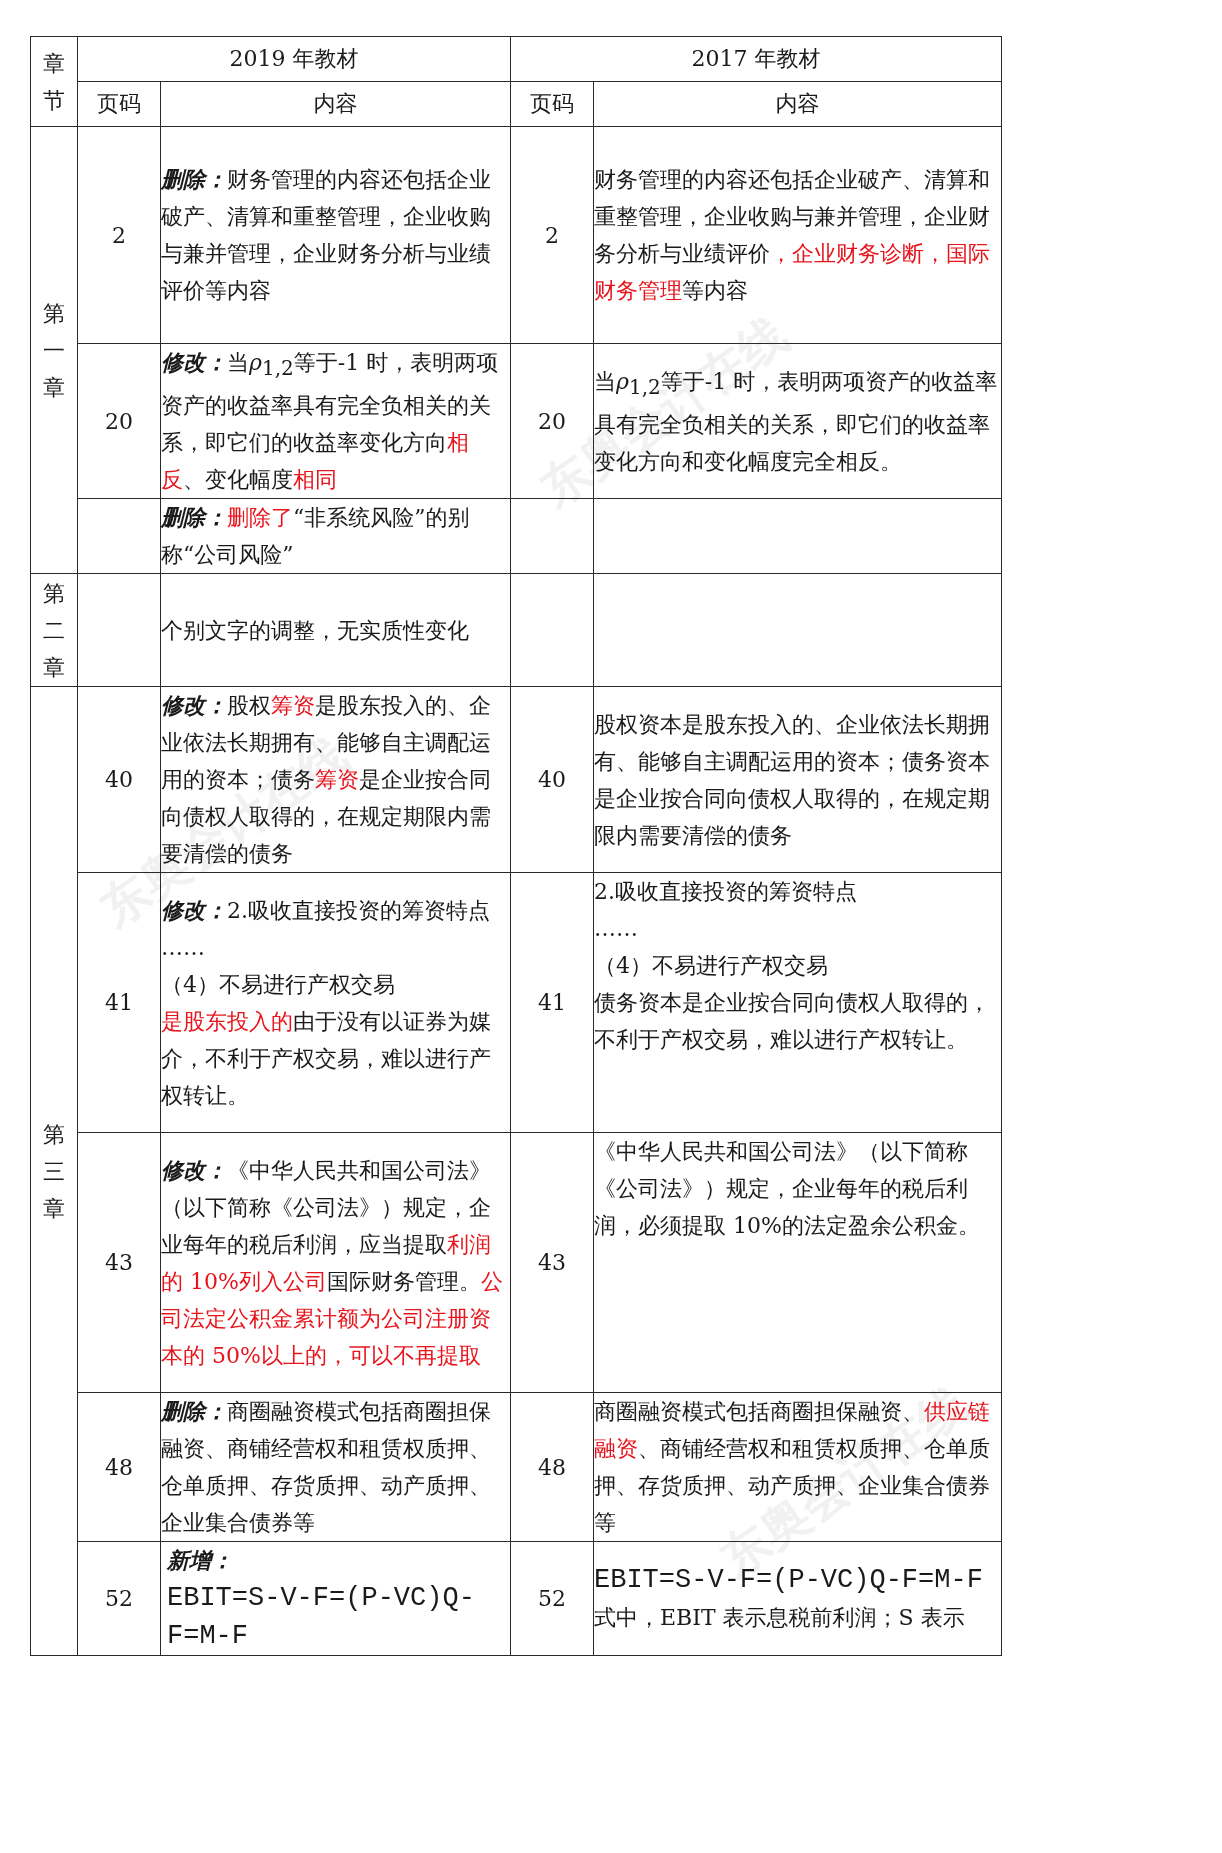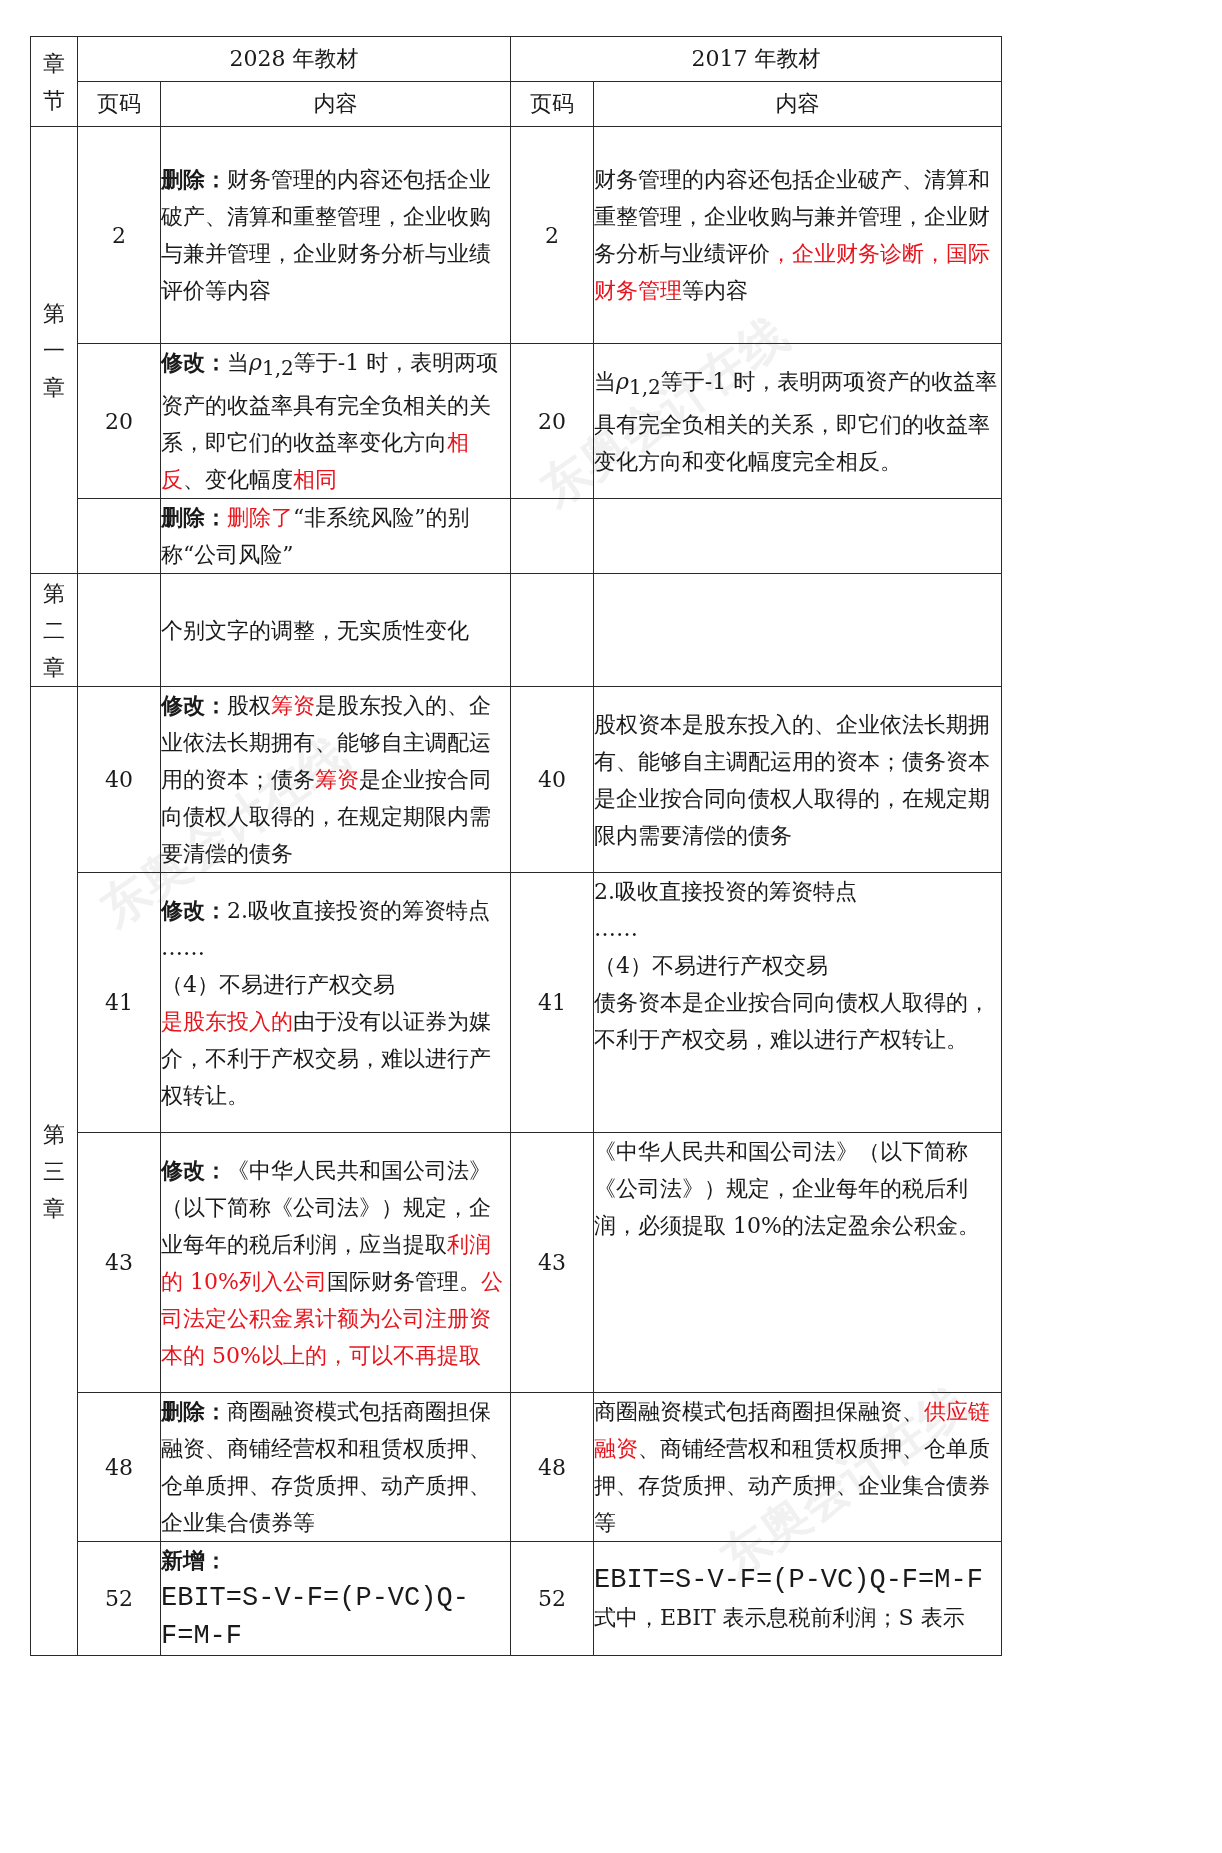--- a/index.html
+++ b/index.html
@@ -6,21 +6,21 @@
   body { width:1222px; height:1853px; position:relative; overflow:hidden;
          font-family:"DejaVu Serif","Liberation Serif",serif; color:#1a1a1a; }
   table.cmp { position:absolute; left:30px; top:36px; width:971px; border-collapse:collapse;
               table-layout:fixed; font-size:22px; }
   table.cmp td { border:1.5px solid #2a2a2a; vertical-align:middle; padding:0; }
   .hdr { text-align:center; }
   .chap { text-align:center; line-height:37px; }
   .chap span { display:block; }
   .page { text-align:center; }
   .content { padding:4px 12px 4px 14px; line-height:37px; text-align:left; }
-  .tag { font-weight:bold; font-family:"DejaVu Sans","Liberation Sans",sans-serif; }
+  .tag { font-weight:bold; font-family:"DejaVu Sans","Liberation Sans",sans-serif;font-style:italic; }
   .red { color:#e8141c; }
   .mono { font-family:"Liberation Mono","DejaVu Sans Mono",monospace; font-size:27px; }
   .rho { font-style:italic; }
   sub { font-size:20px; }
   .watermark { position:absolute; color:rgba(200,200,200,0.25); font-size:48px; font-weight:bold;
                transform:rotate(-35deg); pointer-events:none;
                font-family:"DejaVu Sans",sans-serif; }
 </style>
 </head>
 <body>
@@ -36,21 +36,21 @@
       <col style="width:350px">
       <col style="width:83px">
       <col style="width:408px">
   </colgroup>
   <tbody>
       <tr style="height:45px">
     <td class="hdr chap" rowspan="2">
       <span>章</span>
       <span>节</span>
     </td>
-    <td class="hdr" colspan="2">2028 年教材</td>
+    <td class="hdr" colspan="2">2019 年教材</td>
     <td class="hdr" colspan="2">2017 年教材</td>
   </tr>
   <tr style="height:45px">
     <td class="hdr">页码</td>
     <td class="hdr">内容</td>
     <td class="hdr">页码</td>
     <td class="hdr">内容</td>
   </tr>
 
   <tr style="height:217px">
@@ -113,18 +113,18 @@
     <td class="content" style="vertical-align:top;margin-top:15px;"><span>《中华人民共和国公司法》（以下简称《公司法》）规定，企业每年的税后利润，必须提取 10%的法定盈余公积金。</span></td>
   </tr>
   <tr style="height:144px">
     <td class="page">48</td>
     <td class="content"><span class="tag">删除：</span><span>商圈融资模式包括商圈担保融资、商铺经营权和租赁权质押、仓单质押、存货质押、动产质押、企业集合债券等</span></td>
     <td class="page">48</td>
     <td class="content"><span>商圈融资模式包括商圈担保融资、</span><span class="red">供应链融资</span><span>、商铺经营权和租赁权质押、仓单质押、存货质押、动产质押、企业集合债券等</span></td>
   </tr>
   <tr style="height:76px">
     <td class="page">52</td>
-    <td class="content" style="padding-top:0;padding-bottom:0;"><span class="tag">新增：</span><br><span class="mono">EBIT=S-V-F=(P-VC)Q-F=M-F</span></td>
+    <td class="content" style="padding-top:0;padding-bottom:0;padding-left:6px;"><span class="tag">新增：</span><br><span class="mono">EBIT=S-V-F=(P-VC)Q-F=M-F</span></td>
     <td class="page">52</td>
     <td class="content" style="padding-top:0;padding-bottom:0;"><span class="mono">EBIT=S-V-F=(P-VC)Q-F=M-F</span><br><span>式中，EBIT 表示息税前利润；S 表示</span></td>
   </tr>
 </tbody>
   </table>
 
 </body></html>

